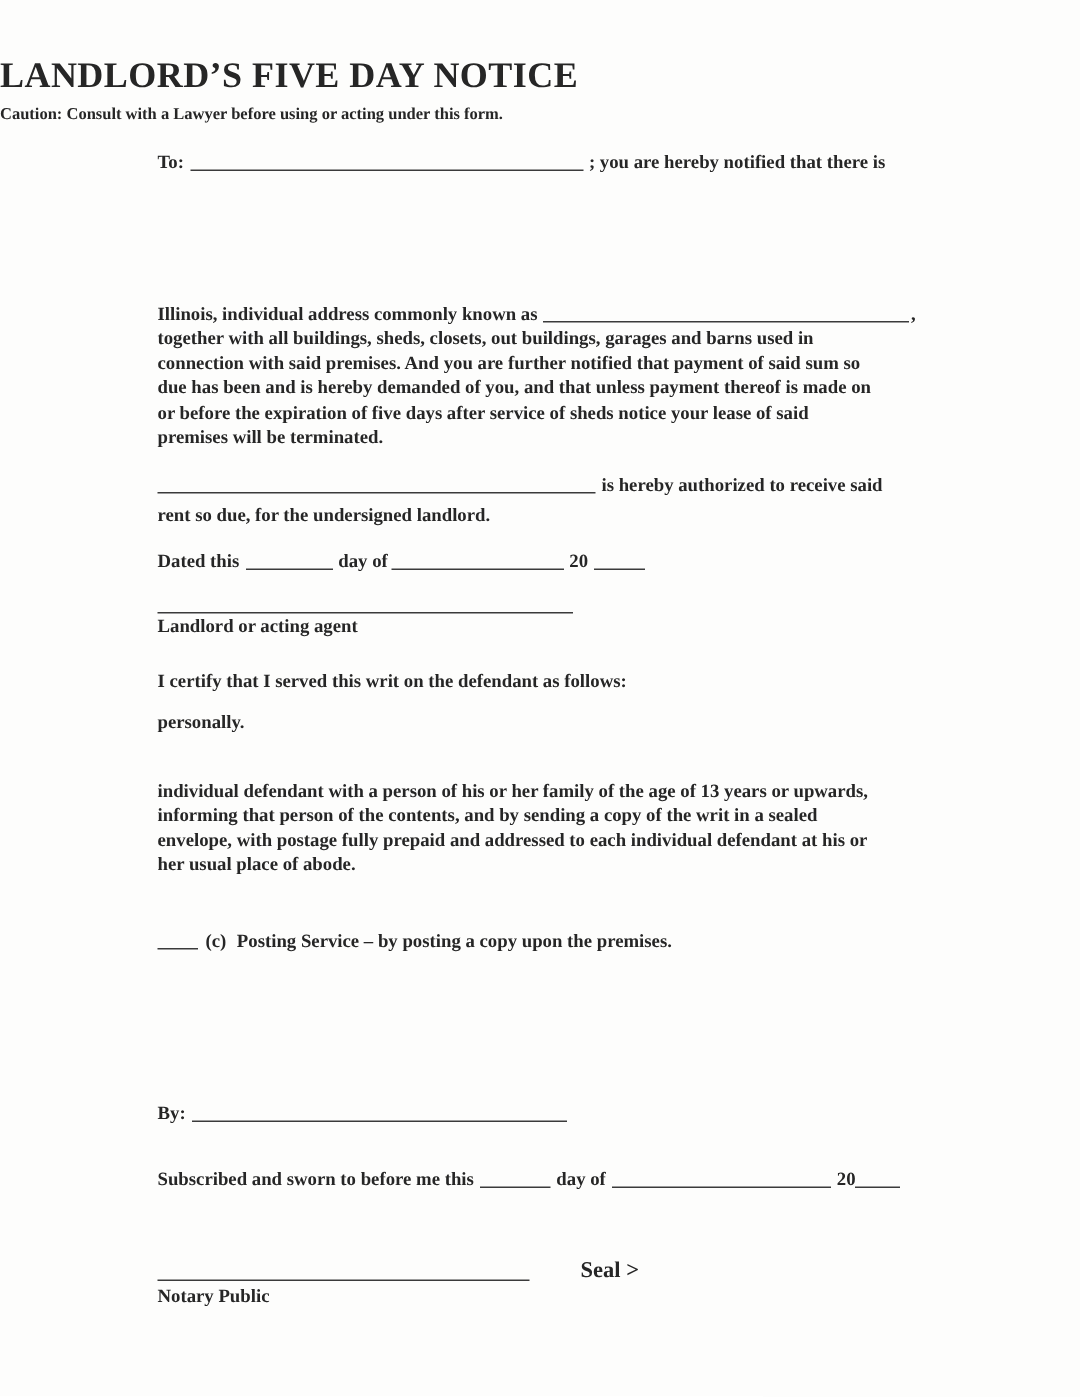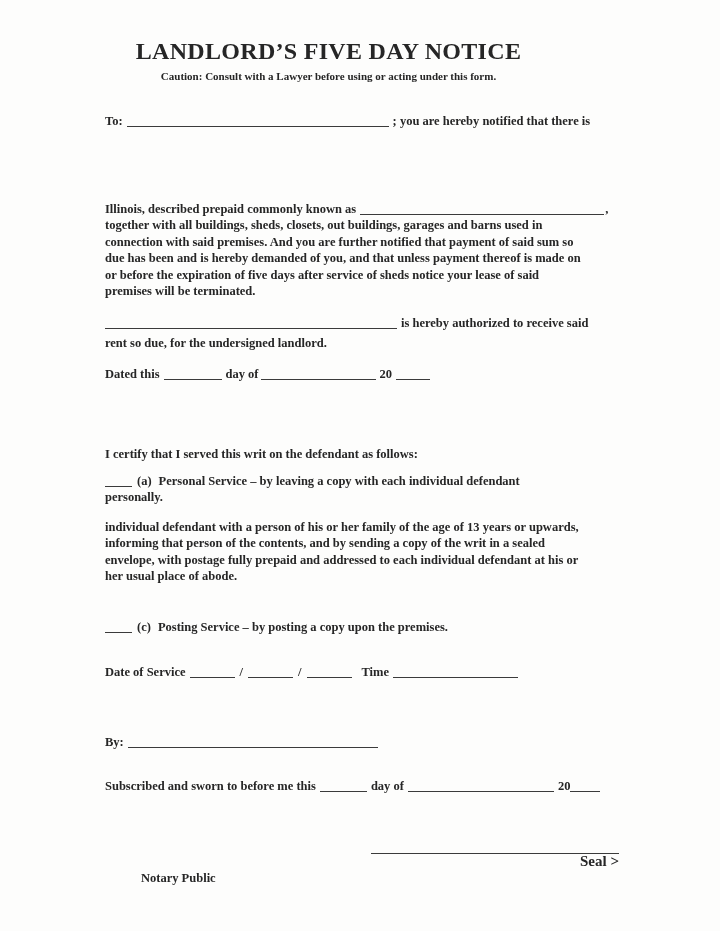--- a/index.html
+++ b/index.html
@@ -6,119 +6,117 @@
   .page {
     position:relative;
     width:720px; height:931px;
     background:#fdfdfc;
     font-family:"Liberation Serif", serif;
     font-size:12.5px;
     color:#262626;
     overflow:hidden;
   }
   .b { position:absolute; left:105px; width:514px; line-height:16.4px;font-weight:bold; }
-  .center { left:0; width:657px; text-align:center; }
+  .center { left:0; width:657px; text-align:left; }
   .ln { white-space:nowrap; }
   .bl {
     display:inline-block;
     border-bottom:1.2px solid #3b3b3b;
     height:12px;
     vertical-align:-2px;
     margin:0 4px;
   }
   .blockline {
     display:block;
     height:13px;
     border-bottom:1.2px solid #3b3b3b;
   }
   #title { top:38px; font-size:24px; font-weight:bold; letter-spacing:0.3px; line-height:26px; }
   #caution { top:69px; font-size:11px; line-height:14px; }
-  #p1 { top:105px; line-height:33.4px; }
+  #p1 { top:92px; line-height:33.4px; }
   #p2 { top:201px; }
   #auth { top:313px; line-height:20px; }
   #dated { top:366px; }
   #sig { top:395px; }
   #sig .label { line-height:15px; margin-top:1px; }
   #certify-intro { top:446px; }
   #item-a { top:473px; }
   #item-b { top:519px; }
   #item-c { top:619px; }
   #svc { top:664px; }
   #by { top:734px; }
   #subscribed { top:778px; }
   #notary { top:840px; }
-  #notary .row { display:flex; align-items:flex-end;flex-direction:column; }
+  #notary .row { display:flex; align-items:flex-start; }
   #notary .nline { width:248px; height:13px; border-bottom:1.2px solid #3b3b3b; }
   #notary .seal { margin-left:34px; font-size:15px; line-height:15px; }
-  #notary .label { line-height:15px; margin-top:2px;margin-left:36px; }
+  #notary .label { line-height:15px; margin-top:2px; }
   .key { margin:0 7px 0 3px; }
   .slash { margin:0 1px; }
 </style>
 </head>
 <body>
 
 <div class="page">
 
   <div id="title" class="b center">LANDLORD’S FIVE DAY NOTICE</div>
   <div id="caution" class="b center">Caution: Consult with a Lawyer before using or acting under this form.</div>
 
   <div id="p1" class="b">
     <div class="ln">
       <span>To:</span><span class="bl" style="width:262px"></span><span>; you are hereby notified that there is</span>
     </div>
   </div>
 
   <div id="p2" class="b">
     <div class="ln">
-      <span>Illinois, described prepaid commonly known as</span><span class="bl" style="width:244px; margin-right:1px"></span><span>,</span>
+      <span>Illinois, individual address commonly known as</span><span class="bl" style="width:244px; margin-right:1px"></span><span>,</span>
     </div>
     <div class="ln">together with all buildings, sheds, closets, out buildings, garages and barns used in</div>
     <div class="ln">connection with said premises. And you are further notified that payment of said sum so</div>
     <div class="ln">due has been and is hereby demanded of you, and that unless payment thereof is made on</div>
     <div class="ln">or before the expiration of five days after service of sheds notice your lease of said</div>
     <div class="ln">premises will be terminated.</div>
   </div>
 
   <div id="auth" class="b">
     <div class="ln">
       <span class="bl" style="width:292px; margin-left:0"></span><span>is hereby authorized to receive said</span>
     </div>
     <div class="ln">rent so due, for the undersigned landlord.</div>
   </div>
 
   <div id="dated" class="b ln">
     <span>Dated this</span><span class="bl" style="width:58px"></span><span>day of</span><span class="bl" style="width:115px; margin-left:2px"></span><span>20</span><span class="bl" style="width:34px"></span>
   </div>
 
+  <div id="sig" class="b">
+    <span class="blockline" style="width:277px"></span>
+    <div class="label">Landlord or acting agent</div>
+  </div>
 
   <div id="certify-intro" class="b ln">I certify that I served this writ on the defendant as follows:</div>
 
   <div id="item-a" class="b">
-    <div class="ln">
-      <span class="bl" style="width:27px; margin-left:0; margin-right:2px"></span><span class="key">(a)</span><span>Personal Service – by leaving a copy with each individual defendant</span>
-    </div>
     <div class="ln">personally.</div>
   </div>
 
   <div id="item-b" class="b">
     <div class="ln">individual defendant with a person of his or her family of the age of 13 years or upwards,</div>
     <div class="ln">informing that person of the contents, and by sending a copy of the writ in a sealed</div>
     <div class="ln">envelope, with postage fully prepaid and addressed to each individual defendant at his or</div>
     <div class="ln">her usual place of abode.</div>
   </div>
 
   <div id="item-c" class="b">
     <div class="ln">
       <span class="bl" style="width:27px; margin-left:0; margin-right:2px"></span><span class="key">(c)</span><span>Posting Service – by posting a copy upon the premises.</span>
     </div>
   </div>
 
-  <div id="svc" class="b ln">
-    <span>Date of Service</span><span class="bl" style="width:45px"></span><span class="slash">/</span><span class="bl" style="width:45px"></span><span class="slash">/</span><span class="bl" style="width:45px"></span><span style="margin-left:6px">Time</span><span class="bl" style="width:125px"></span>
-  </div>
 
   <div id="by" class="b ln">
     <span>By:</span><span class="bl" style="width:250px"></span>
   </div>
 
   <div id="subscribed" class="b ln">
     <span>Subscribed and sworn to before me this</span><span class="bl" style="width:47px"></span><span>day of</span><span class="bl" style="width:146px"></span><span>20</span><span class="bl" style="width:30px; margin-left:0"></span>
   </div>
 
   <div id="notary" class="b">

